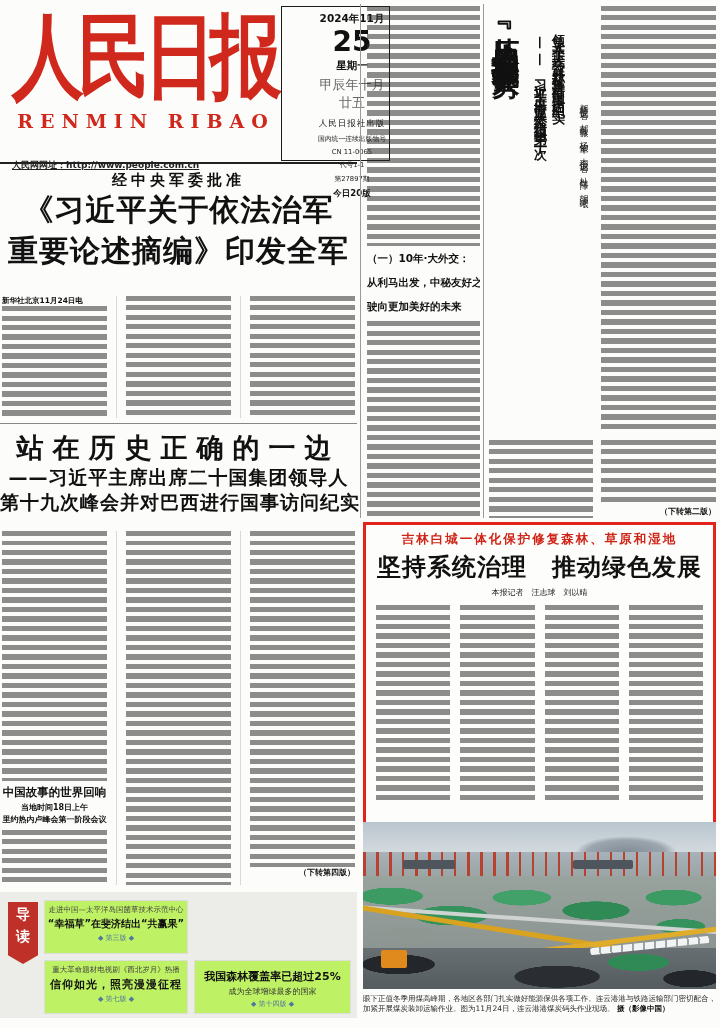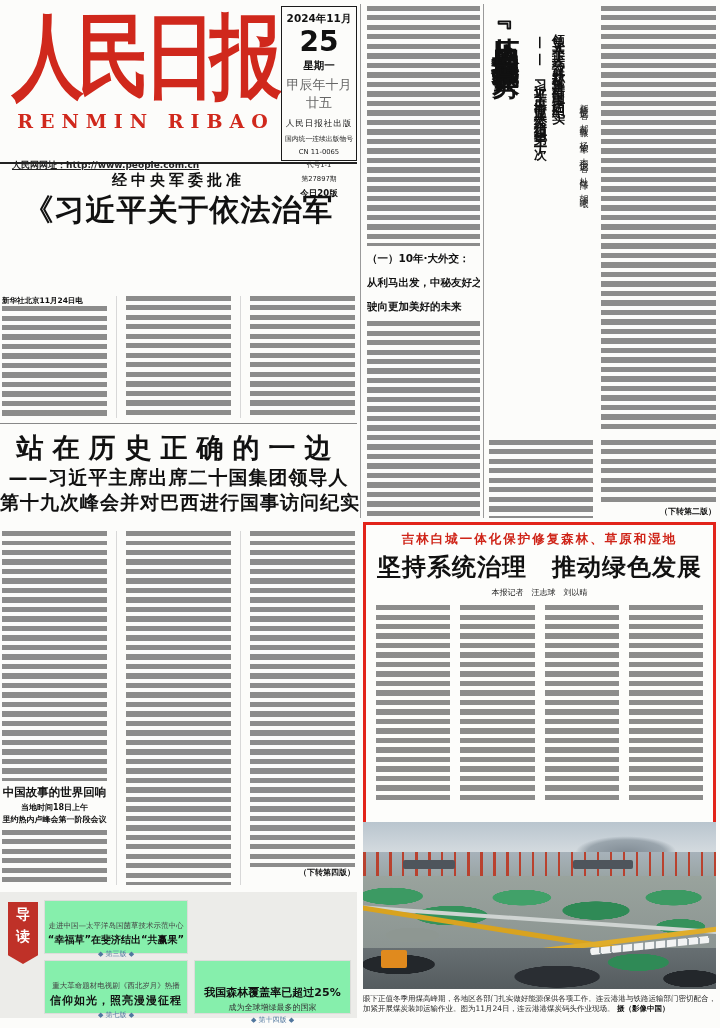--- a/index.html
+++ b/index.html
@@ -14,21 +14,21 @@
   .cols .col + .col{border-left:1px solid #d8d8d8;margin-left:9px;padding-left:9px;}
   .fill{flex:1;}
   .hrule{background:#222;height:1.5px;}
   .vrule{background:#9a9a9a;width:1px;}
   
   .mast-title{font-family:"DejaVu Serif",serif;font-weight:bold;color:#d0281c;
               font-size:72px;letter-spacing:-6px;line-height:1;transform:scaleY(1.28);transform-origin:left top;white-space:nowrap;}
   .mast-latin{font-family:"DejaVu Serif",serif;font-weight:bold;color:#d0281c;font-size:19px;letter-spacing:7px;margin-top:28px;text-align:center;width:268px;}
   .site{font-size:9px;font-weight:bold;color:#222;}
   
-  .datebox{border:1.5px solid #1a1a1a;text-align:center;padding-top:5px;background:#fcfcfa;}
+  .datebox{border:1.5px solid #1a1a1a;text-align:center;padding-top:5px;background:#fcfcfa;padding-left:33px;}
   .db-month{font-size:10.5px;font-weight:bold;}
   .db-day{font-size:28px;font-weight:bold;line-height:1.15;}
   .db-week{font-size:10.5px;font-weight:bold;margin-top:1px;}
   .db-lunar{font-size:13px;color:#666;margin-top:3px;}
   .db-pub{font-size:8.5px;margin-top:6px;letter-spacing:1px;}
   .db-small{font-size:6.8px;margin-top:4px;color:#222;}
   .db-pages{font-size:8.5px;font-weight:bold;margin-top:4px;}
   
   .kicker1{font-size:15px;font-weight:bold;letter-spacing:4px;}
   .head1{font-size:30px;font-weight:bold;letter-spacing:1px;line-height:1.2;white-space:nowrap;}
@@ -81,21 +81,21 @@
   .ph-road{position:absolute;left:0px;top:96px;width:360px;height:4px;background:#cfd4d2;transform:rotate(4deg);}
   .ph-train{position:absolute;right:6px;top:120px;width:120px;height:7px;transform:rotate(-6deg);
      background:repeating-linear-gradient(90deg,#f2f3f3 0 9px,#9ba4a8 9px 11px);border-radius:2px;}
   .caption{font-size:7.5px;line-height:10px;color:#2a2a2a;text-align:justify;}
   .caption .credit{font-weight:bold;color:#111;}
   
   .panel{background:#ecece9;}
   .tab{background:#bf3128;color:#fff;text-align:center;
        clip-path:polygon(0 0,100% 0,100% 86%,50% 100%,0 86%);}
   .tab div{font-size:14px;font-weight:bold;line-height:20px;margin-top:2px;}
-  .gbox{background:#86efac;border:1px solid #dddddb;text-align:center;box-sizing:border-box;padding-top:20px;}
+  .gbox{background:#bef264;border:1px solid #dddddb;text-align:center;box-sizing:border-box;padding-top:4px;}
   .g-kicker{font-size:7.5px;color:#444;white-space:nowrap;overflow:hidden;}
   .g-title{font-weight:bold;color:#111;margin-top:2px;white-space:nowrap;overflow:hidden;}
   .g-sub{font-size:8px;color:#333;margin-top:2px;white-space:nowrap;overflow:hidden;}
   .g-page{font-size:7px;color:#51779e;margin-top:2px;}
 </style>
 </head>
 <body>
 
 <div class="page">
 
@@ -118,20 +118,21 @@
     <div class="db-pages">今日20版</div>
   </div>
 
   <div class="abs hrule" style="left:0;top:162px;width:357px;"></div>
   <div class="abs" style="left:0;top:423px;width:357px;height:1px;background:#888;"></div>
   <div class="abs vrule" style="left:360px;top:4px;height:514px;"></div>
   <div class="abs vrule" style="left:483px;top:4px;height:514px;"></div>
 
   <div class="abs ctr kicker1" style="left:0;top:171px;width:357px;">经中央军委批准</div>
   <div class="abs ctr head1" style="left:0;top:192px;width:357px;">《习近平关于依法治军</div>
+  <div class="abs ctr head1" style="left:0;top:233px;width:357px;">重要论述摘编》印发全军</div>
   <div class="abs cols" style="left:2px;top:296px;width:353px;height:122px;">
     <div class="col">
       <div class="lead-line">新华社北京11月24日电</div>
       <div class="greek fill"></div>
     </div>
     <div class="col">
         <div class="greek fill"></div>
       </div>
     <div class="col">
         <div class="greek fill"></div>

